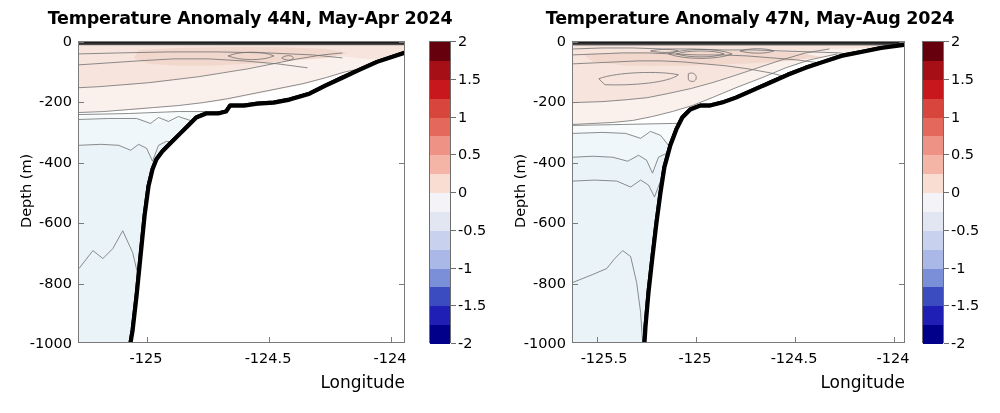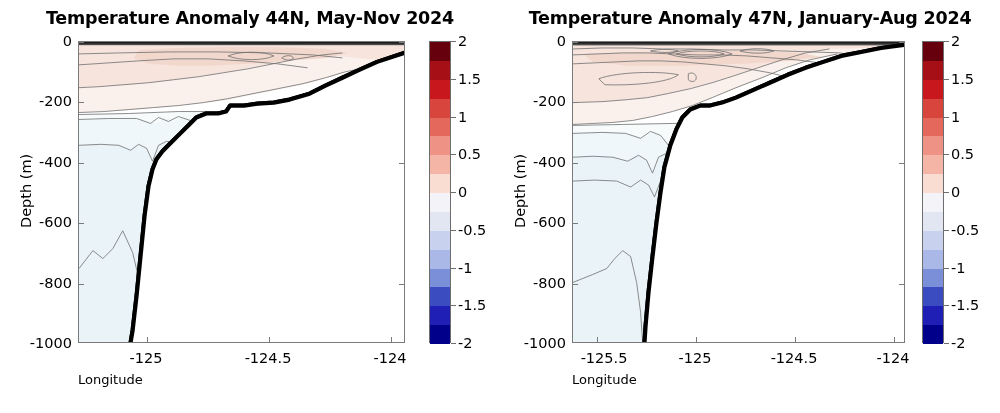--- a/index.html
+++ b/index.html
@@ -14,21 +14,21 @@
   .plot{position:absolute;border:1px solid #7a7a7a;background:#ffffff;
         box-sizing:border-box;overflow:hidden;}
   .plotsvg{position:absolute;left:0;top:0;width:100%;height:100%;display:block;}
 
   .ytick-label{position:absolute;right:0;transform:translateY(-50%);
                font-size:14.5px;text-align:right;white-space:nowrap;}
   .xtick-label{position:absolute;transform:translateX(-50%);
                font-size:14.5px;white-space:nowrap;}
   .ylabel{position:absolute;transform-origin:0 0;transform:rotate(-90deg);
           font-size:14.5px;white-space:nowrap;}
-  .xlabel{position:absolute;text-align:left;font-size:13px;white-space:nowrap;}
+  .xlabel{position:absolute;text-align:right;font-size:17px;white-space:nowrap;}
 
   .tickmark{position:absolute;background:#7a7a7a;}
   .ytm{width:5px;height:1px;}
   .xtm{width:1px;height:5px;}
 
   .cbar{position:absolute;border:1px solid #6e6e6e;box-sizing:border-box;}
   .cbar-seg{position:absolute;left:0;right:0;}
   .cbar-tick{position:absolute;background:#6e6e6e;width:5px;height:1px;}
   .cbar-label{position:absolute;transform:translateY(-50%);
               font-size:14.5px;white-space:nowrap;}
@@ -37,21 +37,21 @@
   .logo-text{position:absolute;left:0;right:0;top:50%;transform:translateY(-50%);
              text-align:center;color:#ffffff;font-size:19px;font-weight:600;
              letter-spacing:0.3px;text-shadow:0 1px 2px rgba(0,40,70,.55);}
 </style>
 </head>
 <body>
 
 <div id="root">
 
   <div class="panel" style="left:0;width:500px;">
-    <div class="panel-title">Temperature Anomaly 44N, May-Nov 2024</div>
+    <div class="panel-title">Temperature Anomaly 44N, May-Apr 2024</div>
 
     <div class="plot" style="left:78px;top:41px;width:327px;height:302px;">
       <svg class="plotsvg" viewBox="0 0 327 302" preserveAspectRatio="none">
 
         <path d="M0,73 L40,72 L80,71 L120,70 L160,70 L200,69 L240,68 L327,68
                  L327,302 L0,302 Z" fill="#f7fbfc"></path>
         <path d="M0,78 L30,77 L60,77 L78,82 L86,76 L95,80 L105,75 L115,79
                  L122,88 L130,76 L140,72 L152,74 L170,72 L200,71 L240,70
                  L327,70 L327,302 L0,302 Z" fill="#eff7fa"></path>
         <path d="M0,104 L22,103 L40,104 L52,109 L60,103 L68,107 L74,120
@@ -167,21 +167,21 @@
     <div class="cbar-label" style="left:458px;top:116.5px;">1</div>
     <div class="cbar-label" style="left:458px;top:154.25px;">0.5</div>
     <div class="cbar-label" style="left:458px;top:192px;">0</div>
     <div class="cbar-label" style="left:458px;top:229.75px;">-0.5</div>
     <div class="cbar-label" style="left:458px;top:267.5px;">-1</div>
     <div class="cbar-label" style="left:458px;top:305.25px;">-1.5</div>
     <div class="cbar-label" style="left:458px;top:343px;">-2</div>
   </div>
 
   <div class="panel" style="left:500px;width:500px;">
-    <div class="panel-title">Temperature Anomaly 47N, January-Aug 2024</div>
+    <div class="panel-title">Temperature Anomaly 47N, May-Aug 2024</div>
 
     <div class="plot" style="left:72px;top:41px;width:333px;height:302px;">
       <svg class="plotsvg" viewBox="0 0 333 302" preserveAspectRatio="none">
 
         <path d="M0,84 L40,83 L80,82 L120,82 L160,81 L200,80 L260,80 L333,80
                  L333,302 L0,302 Z" fill="#f7fbfc"></path>
         <path d="M0,92 L30,91 L55,92 L70,97 L80,90 L90,94 L98,104 L104,92
                  L115,88 L130,88 L160,87 L200,86 L260,86 L333,86
                  L333,302 L0,302 Z" fill="#eff7fa"></path>
         <path d="M0,116 L20,115 L40,116 L55,120 L66,114 L74,119 L80,132

